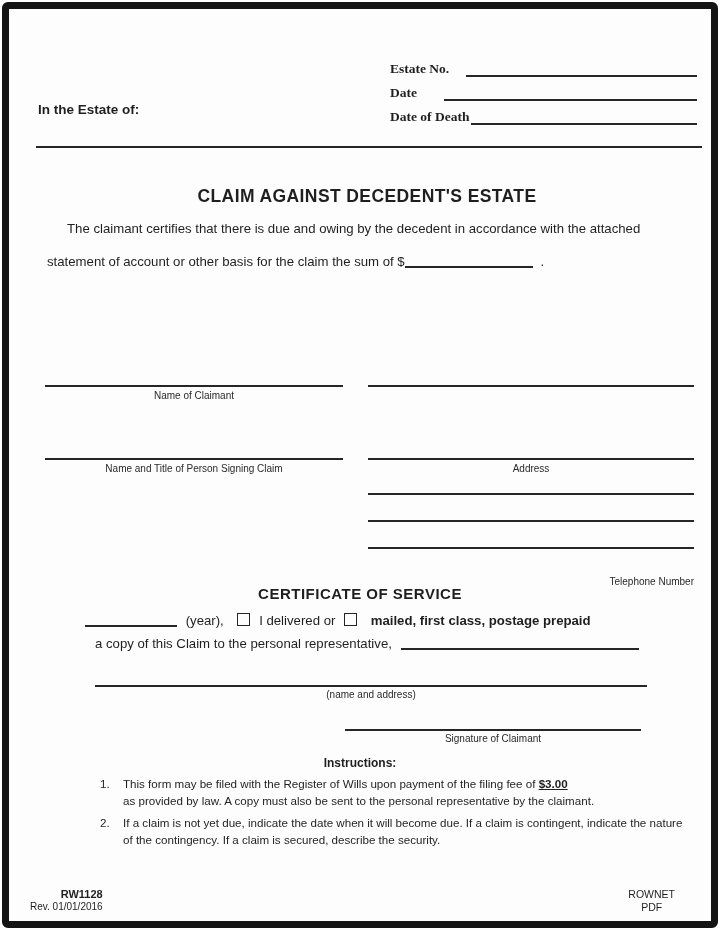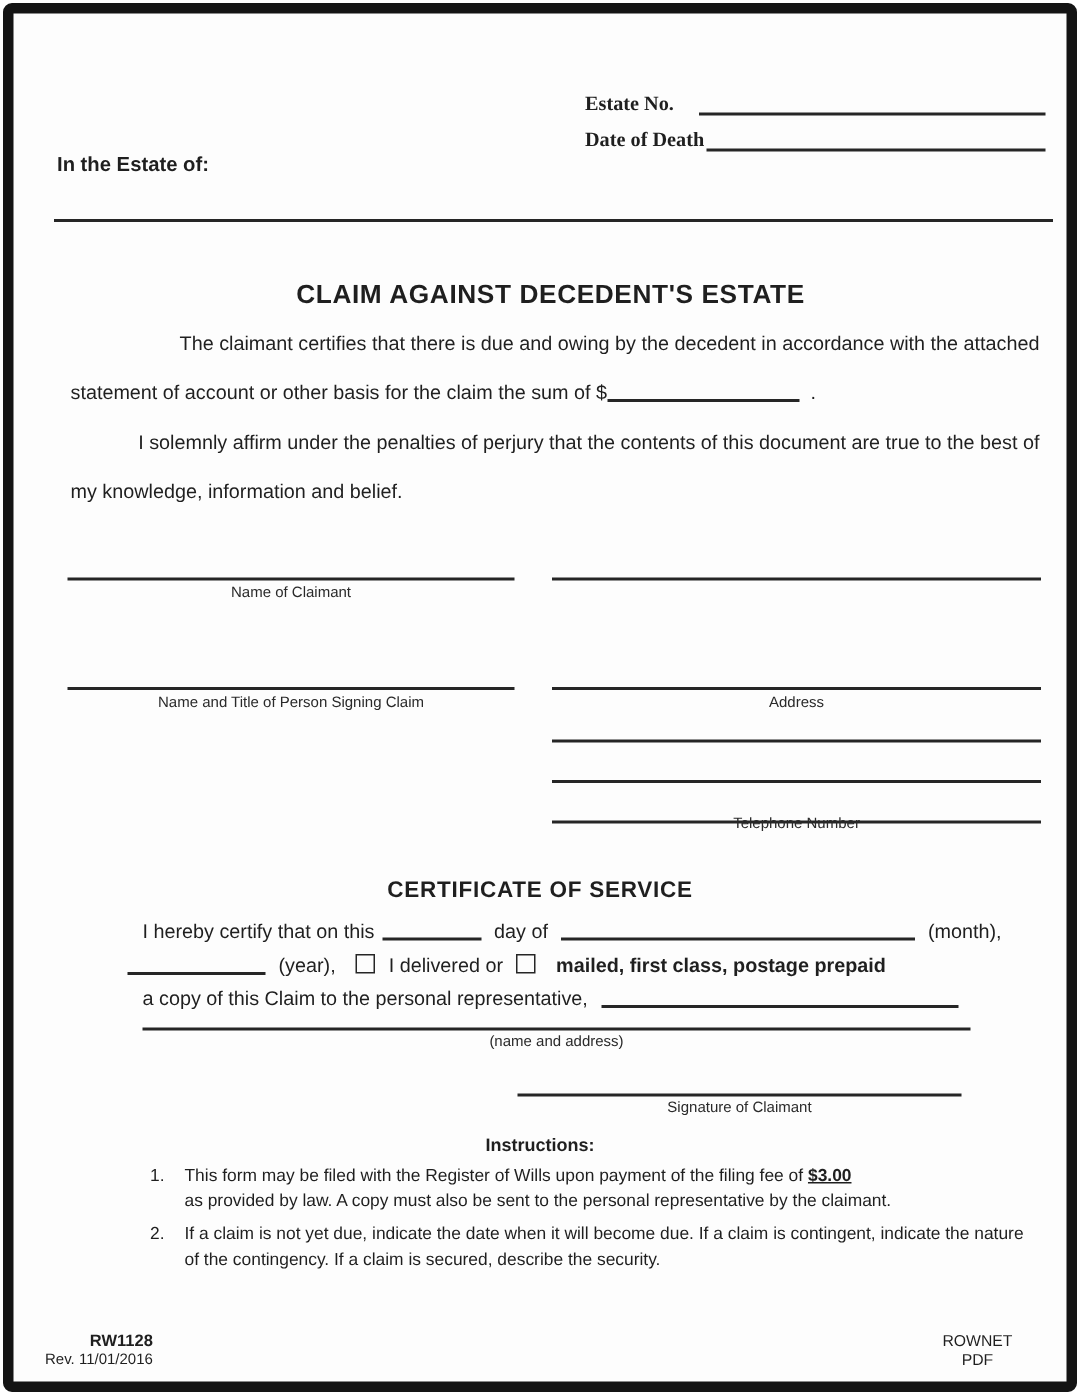--- a/index.html
+++ b/index.html
@@ -26,21 +26,21 @@
   .fline { flex:1; border-bottom:2px solid #262626; height:100%; }
   .ml-estate { margin-left:17px; }
   .ml-date { margin-left:27px; }
   .ml-dod { margin-left:2px; }
 
   .rule { border-top:2px solid #262626; height:0; }
 
   .doc-title { left:0; right:0; text-align:center; font-size:17.5px; font-weight:bold; letter-spacing:.4px;margin-left:14px; }
 
   .para { font-size:13.2px; line-height:33px; }
-  .para .indent { text-indent:20px;text-align:right; }
+  .para .indent { text-indent:20px; }
   .para div { white-space:nowrap; }
 
   .blank { display:inline-block; border-bottom:2px solid #262626; height:13px; vertical-align:-2px; }
 
   .small-label { font-size:10px; color:#2a2a2a; text-align:center; line-height:12px; }
 
   .cert-title { left:0; right:0; text-align:center; font-size:15px; font-weight:bold; letter-spacing:.5px; }
   .cert-body { font-size:13.2px; line-height:22.5px; }
   .cert-line { white-space:nowrap; }
   .cert-line > * + * { margin-left:5px; }
@@ -63,67 +63,61 @@
   <div class="content">
 
     <div class="abs bold" style="left:29px; top:93px; font-size:13.5px;">In the Estate of:</div>
 
     <div class="abs hfields" style="left:381px; top:44px;">
       <div class="hrow">
         <span>Estate No.</span>
         <span class="fline ml-estate"></span>
       </div>
       <div class="hrow">
+        <span>Date</span>
+        <span class="fline ml-date"></span>
+      </div>
+      <div class="hrow">
         <span>Date of Death</span>
         <span class="fline ml-dod"></span>
       </div>
     </div>
 
     <div class="abs rule" style="left:27px; top:137px; width:666px;"></div>
 
     <div class="abs doc-title" style="top:177px;">CLAIM AGAINST DECEDENT'S ESTATE</div>
 
     <div class="abs para" style="left:38px; top:203px; width:646px;">
       <div class="indent">The claimant certifies that there is due and owing by the decedent in accordance with the attached</div>
       <div>
         <span>statement of account or other basis for the claim the sum of $</span><span class="blank" style="width:128px;"></span>
         <span style="margin-left:4px;">.</span>
       </div>
     </div>
 
-    <div class="abs para" style="left:38px; top:269px; width:646px;">
-      <div class="indent">I solemnly affirm under the penalties of perjury that the contents of this document are true to the best of</div>
-      <div>my knowledge, information and belief.</div>
-    </div>
 
     <div class="abs rule" style="left:36px; top:376px; width:298px;"></div>
     <div class="abs small-label" style="left:36px; top:381px; width:298px;">Name of Claimant</div>
 
     <div class="abs rule" style="left:359px; top:376px; width:326px;"></div>
 
     <div class="abs rule" style="left:36px; top:449px; width:298px;"></div>
     <div class="abs small-label" style="left:36px; top:454px; width:298px;">Name and Title of Person Signing Claim</div>
 
     <div class="abs rule" style="left:359px; top:449px; width:326px;"></div>
     <div class="abs small-label" style="left:359px; top:454px; width:326px;">Address</div>
 
     <div class="abs rule" style="left:359px; top:484px; width:326px;"></div>
     <div class="abs rule" style="left:359px; top:511px; width:326px;"></div>
     <div class="abs rule" style="left:359px; top:538px; width:326px;"></div>
-    <div class="abs small-label" style="left:359px; top:535px; width:326px;">Telephone Number</div>
+    <div class="abs small-label" style="left:359px; top:567px; width:326px;text-align:right;">Telephone Number</div>
 
     <div class="abs cert-title" style="top:576px;">CERTIFICATE OF SERVICE</div>
 
     <div class="abs cert-body" style="left:86px; top:601px; width:600px;">
-      <div class="cert-line">
-        <span>I hereby certify that on this</span><span class="blank" style="width:66px;"></span>
-        <span>day of</span>
-        <span class="blank" style="width:236px;"></span>
-        <span>(month),</span>
-      </div>
       <div class="cert-line" style="margin-left:-10px;">
         <span class="blank" style="width:92px;"></span>
         <span>(year),</span>
         <span class="checkbox" style="margin-left:10px;"></span>
         <span>I delivered or</span>
         <span class="checkbox"></span>
         <span style="margin-left:10px;font-weight:bold;">mailed, first class, postage prepaid</span>
       </div>
       <div class="cert-line">
         <span>a copy of this Claim to the personal representative,</span>
@@ -147,21 +141,21 @@
       </span>
     </div>
 
     <div class="abs instr-item" style="left:91px; top:806px; width:585px;">
       <span class="num">2.</span>
       <span class="txt">If a claim is not yet due, indicate the date when it will become due.  If a claim is contingent, indicate the nature of the contingency.  If a claim is secured, describe the security.</span>
     </div>
 
     <div class="abs footer-left" style="left:21px; top:879px;text-align:right;">
       <div class="fno">RW1128</div>
-      <div>Rev. 11/01/2016</div>
+      <div>Rev. 01/01/2016</div>
     </div>
 
     <div class="abs footer-right" style="right:36px; top:879px;">
       <div>ROWNET</div>
       <div>PDF</div>
     </div>
 
   </div>
 </div>
 

